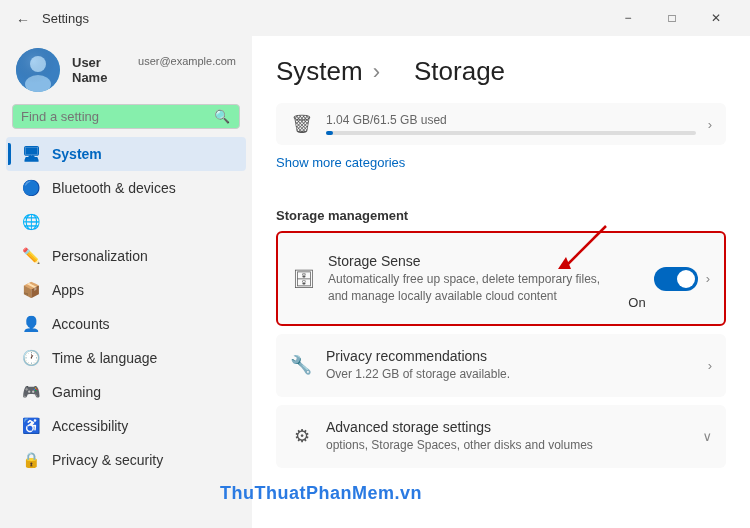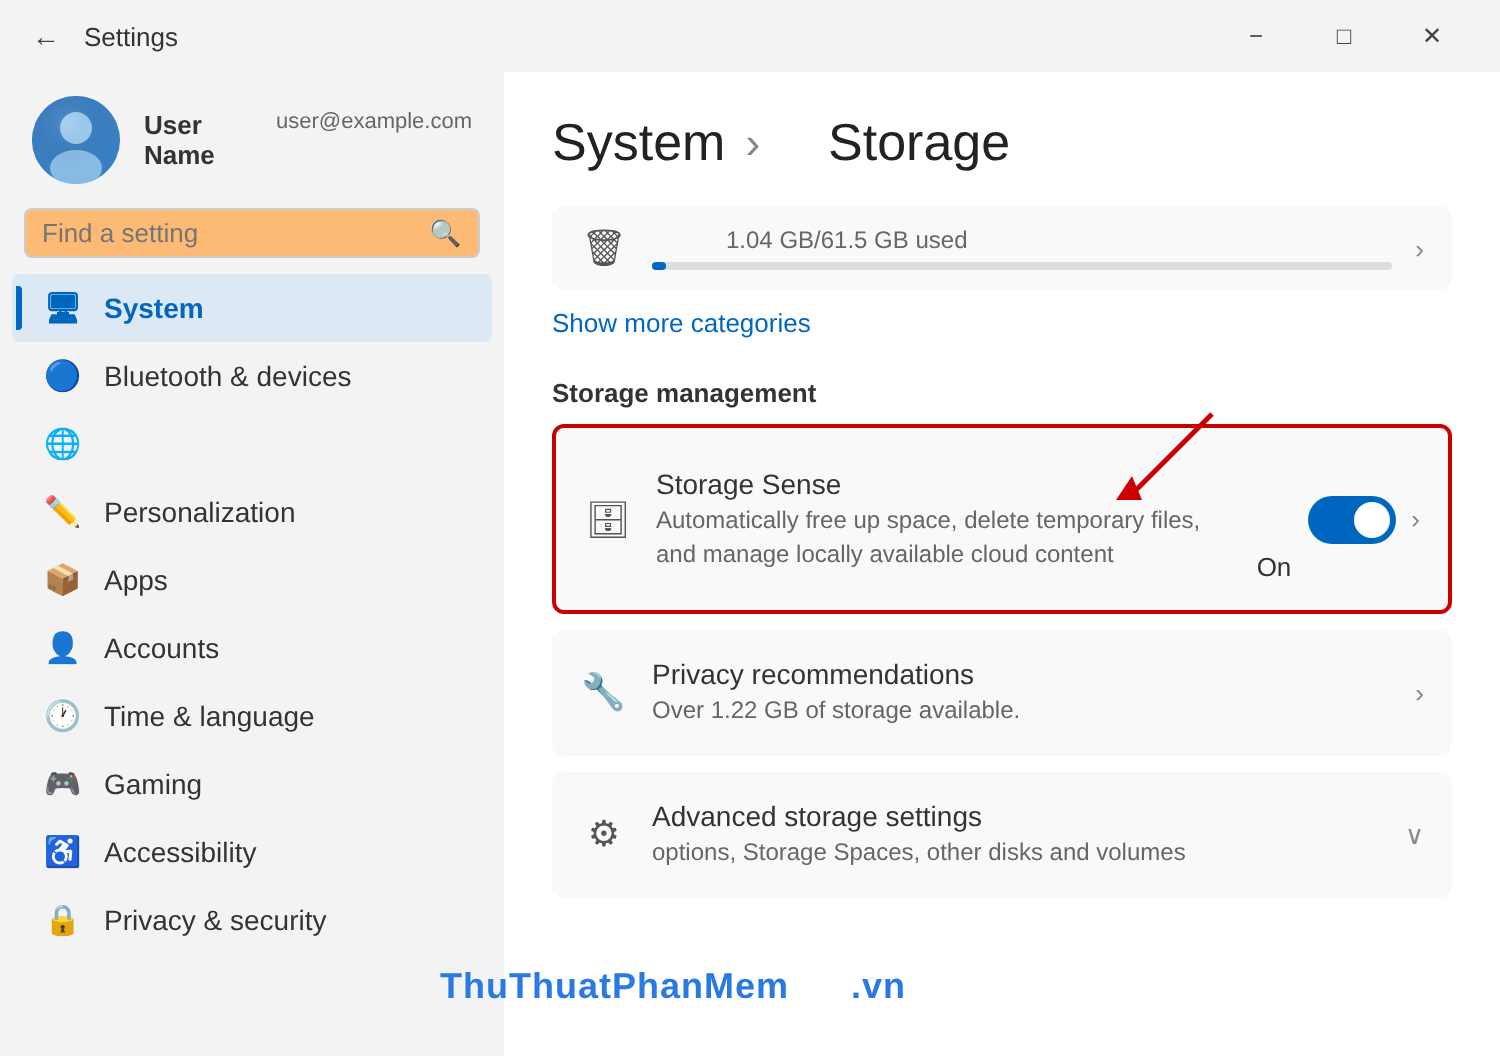--- a/index.html
+++ b/index.html
@@ -61,21 +61,21 @@
     }
     .profile-avatar svg { width: 44px; height: 44px; }
     .profile-info { display: flex; flex-direction: row; }
     .profile-name { font-size: 13px; font-weight: 600; color: #333; }
     .profile-email { font-size: 11px; color: #666; }
 
     .search-box {
       display: flex;
       align-items: center;
       margin: 0 12px 8px 12px;
-      background: #fdba74;
+      background: #86efac;
       border: 1px solid #ccc;
       border-radius: 4px;
       padding: 4px 8px;
       gap: 6px;
     }
     .search-input {
       border: none; outline: none; background: transparent;
       font-size: 13px; color: #333; flex: 1;
     }
     .search-icon { color: #666; font-size: 13px; }
@@ -134,33 +134,33 @@
       align-items: center;
       padding: 10px 14px;
       background: #f9f9f9;
       border-radius: 6px;
       margin-bottom: 8px;
       gap: 12px;
     }
     .storage-icon { font-size: 18px; color: #555; width: 24px; text-align: center; }
     .storage-info { flex: 1; }
     .storage-label { font-size: 14px; color: #333; }
-    .storage-size { font-size: 12px; color: #666; margin-left: 37px; }
+    .storage-size { font-size: 12px; color: #666; }
     .storage-bar-wrap { margin-top: 4px; height: 4px; background: #ddd; border-radius: 2px; }
     .storage-bar-fill { height: 4px; background: #0067c0; border-radius: 2px; }
     .chevron-right { color: #888; font-size: 13px; margin-left: auto; }
 
     
     .section-label {
       font-size: 13px; font-weight: 600; color: #333;
       margin: 14px 0 8px 0;
     }
     .show-more-link {
       color: #0067c0; font-size: 13px; cursor: pointer; text-decoration: none;
-      display: inline-block; margin-bottom: 6px;
+      display: inline-block; margin-bottom: 24px;
     }
 
     
     .mgmt-item {
       display: flex;
       align-items: center;
       padding: 14px 14px;
       background: #f9f9f9;
       border-radius: 6px;
       margin-bottom: 8px;
@@ -355,14 +355,14 @@
       <div class="mgmt-item-desc">options, Storage Spaces, other disks and volumes</div>
     </div>
     <span class="mgmt-item-expand" style="margin-left:auto;">∨</span>
   </div>
         </div>
     </div>
   </div>
 </div>
 
 <div class="watermark">
-  <span>ThuThuatPhanMem</span><span style="color:#2a7ae2;margin-left:31px;">.vn</span>
+  <span>ThuThuatPhanMem</span><span style="color:#2a7ae2;">.vn</span>
 </div>
 
 </body></html>

